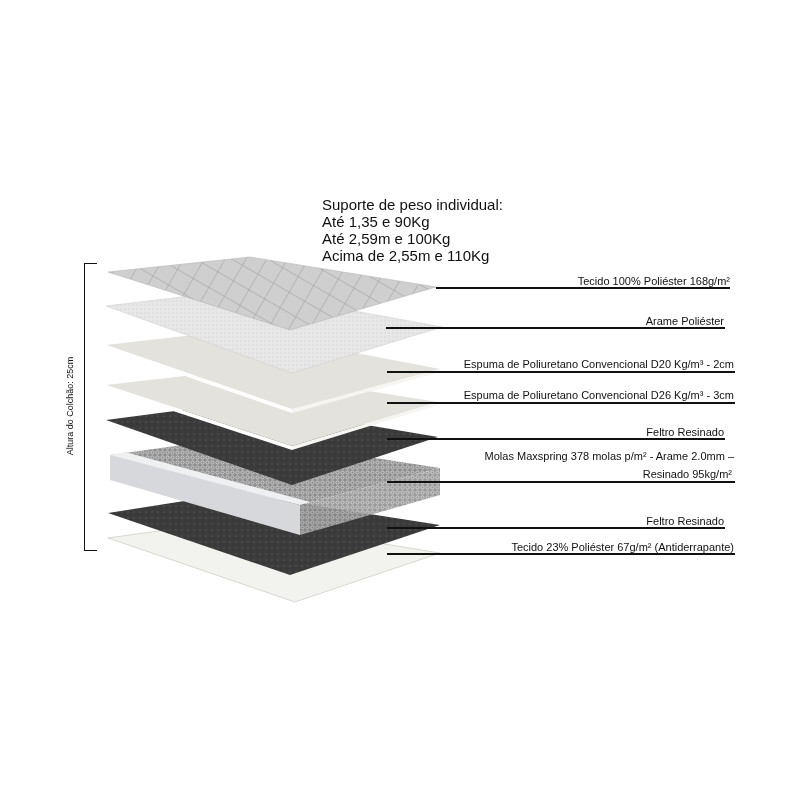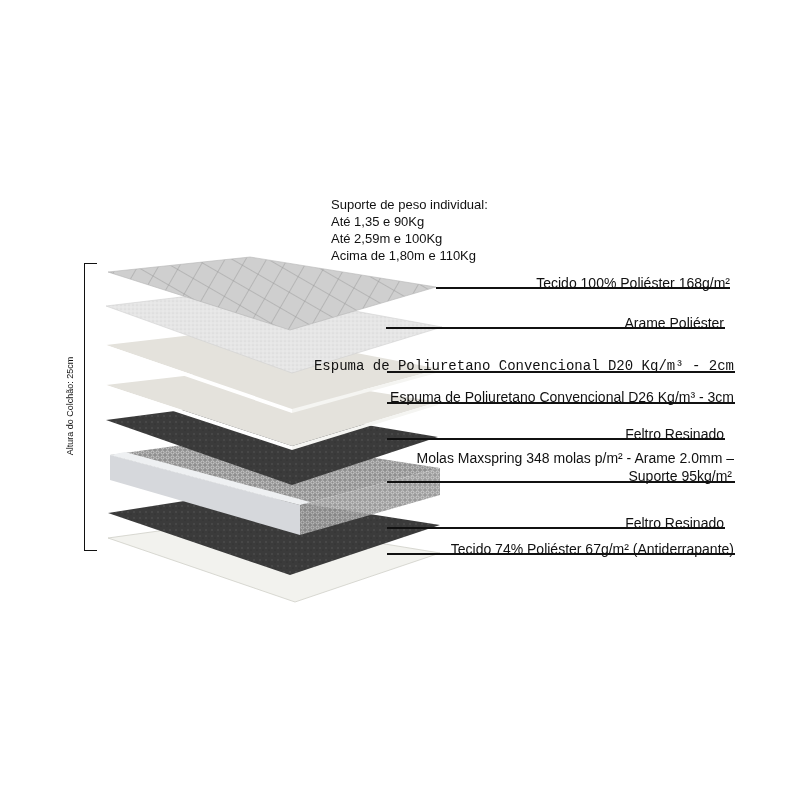--- a/index.html
+++ b/index.html
@@ -1,32 +1,32 @@
 <!DOCTYPE html>
 <html><head>
 <meta charset="utf-8">
 <style>
   html,body{margin:0;padding:0;background:#ffffff;}
   body{width:800px;height:800px;position:relative;overflow:hidden;font-family:"Liberation Sans",sans-serif;color:#111;}
-  .weight-box{position:absolute;left:331px;top:196px;font-size:13px;line-height:17px;color:#111;}
+  .weight-box{position:absolute;left:322px;top:196px;font-size:15px;line-height:17px;color:#111;}
   .weight-box div{white-space:nowrap;}
-  .label{position:absolute;font-size:14px;white-space:nowrap;color:#111;text-align:right;}
+  .label{position:absolute;font-size:11px;white-space:nowrap;color:#111;text-align:right;}
   .leader{position:absolute;height:1.5px;background:#111;}
   .bracket{position:absolute;left:84px;top:263px;width:12px;height:286px;border:1.5px solid #111;border-right:none;}
   .height-label{position:absolute;left:70px;top:406px;transform:translate(-50%,-50%) rotate(-90deg);font-size:9px;white-space:nowrap;color:#111;}
   svg.layers{position:absolute;left:0;top:0;}
 </style>
 </head>
 <body>
 
 <div class="weight-box">
   <div>Suporte de peso individual:</div>
   <div>Até 1,35 e 90Kg</div>
   <div>Até 2,59m e 100Kg</div>
-  <div>Acima de 1,80m e 110Kg</div>
+  <div>Acima de 2,55m e 110Kg</div>
 </div>
 
 <div class="bracket"></div>
 <div class="height-label">Altura do Colchão: 25cm</div>
 
 <svg class="layers" width="800" height="800" viewBox="0 0 800 800">
   <defs>
     <pattern id="quilt" width="18" height="18" patternUnits="userSpaceOnUse" patternTransform="rotate(30)">
       <rect width="18" height="18" fill="#cfcfcf"></rect>
       <path d="M0 0 L18 0 M0 0 L0 18" stroke="#9c9c9c" stroke-width="1"></path>
@@ -91,19 +91,19 @@
 <div class="leader" style="left:386px;top:327px;width:339px;"></div>
 <div class="leader" style="left:387px;top:371px;width:348px;"></div>
 <div class="leader" style="left:387px;top:402px;width:348px;"></div>
 <div class="leader" style="left:387px;top:438px;width:338px;"></div>
 <div class="leader" style="left:387px;top:481px;width:348px;"></div>
 <div class="leader" style="left:387px;top:527px;width:338px;"></div>
 <div class="leader" style="left:387px;top:553px;width:348px;"></div>
 
 <div class="label" style="right:70px;top:275px;">Tecido 100% Poliéster 168g/m²</div>
 <div class="label" style="right:76px;top:315px;">Arame Poliéster</div>
-<div class="label" style="right:66px;top:358px;font-family:Liberation Mono, monospace;">Espuma de Poliuretano Convencional D20 Kg/m³ - 2cm</div>
+<div class="label" style="right:66px;top:358px;">Espuma de Poliuretano Convencional D20 Kg/m³ - 2cm</div>
 <div class="label" style="right:66px;top:389px;">Espuma de Poliuretano Convencional D26 Kg/m³ - 3cm</div>
 <div class="label" style="right:76px;top:426px;">Feltro Resinado</div>
-<div class="label" style="right:66px;top:450px;">Molas Maxspring 348 molas p/m² - Arame 2.0mm –</div>
-<div class="label" style="right:68px;top:468px;">Suporte 95kg/m²</div>
+<div class="label" style="right:66px;top:450px;">Molas Maxspring 378 molas p/m² - Arame 2.0mm –</div>
+<div class="label" style="right:68px;top:468px;">Resinado 95kg/m²</div>
 <div class="label" style="right:76px;top:515px;">Feltro Resinado</div>
-<div class="label" style="right:66px;top:541px;">Tecido 74% Poliéster 67g/m² (Antiderrapante)</div>
+<div class="label" style="right:66px;top:541px;">Tecido 23% Poliéster 67g/m² (Antiderrapante)</div>
 
 </body></html>

